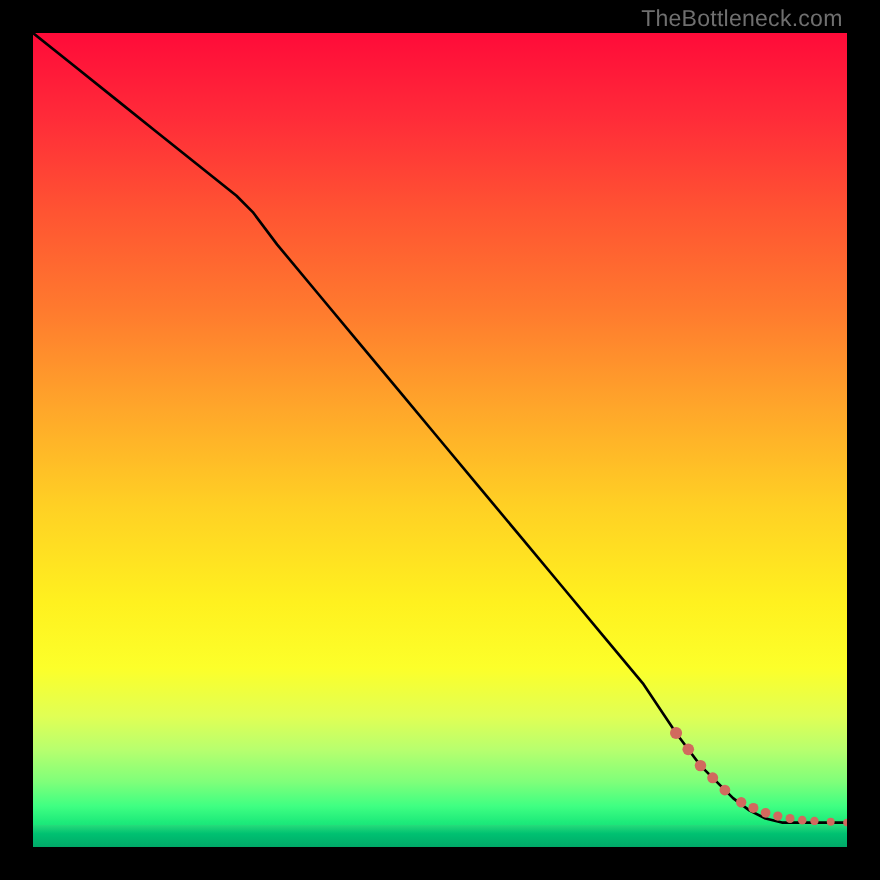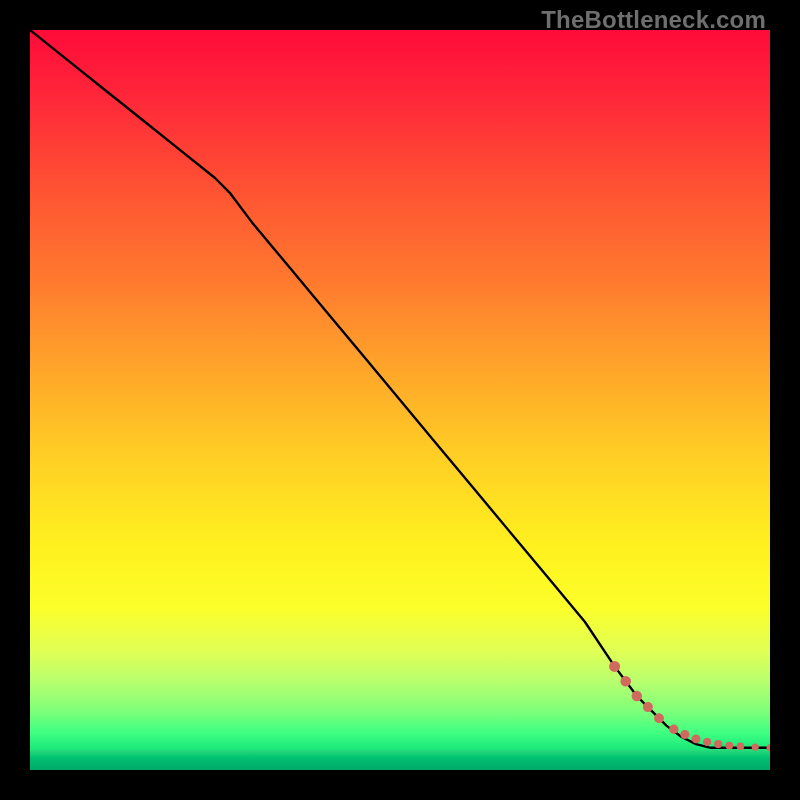--- a/index.html
+++ b/index.html
@@ -64,23 +64,23 @@
     top: 30px;
     width: 740px;
     height: 740px;
     pointer-events: none;
   }
   .wm {
     position: absolute;
     right: 34px;
     top: 6px;
     color: #6f6f6f;
-    font-size: 24px;
+    font-size: 21px;
     letter-spacing: 0.2px;
-    font-weight: 700;
+    font-weight: 400;
     user-select: none;
   }
 </style>
 </head>
 <body>
 
 <div class="wrap">
   <div class="plot"></div>
   <div class="footer-strip"></div>
   <svg class="overlay" viewBox="0 0 740 740" preserveAspectRatio="none">

